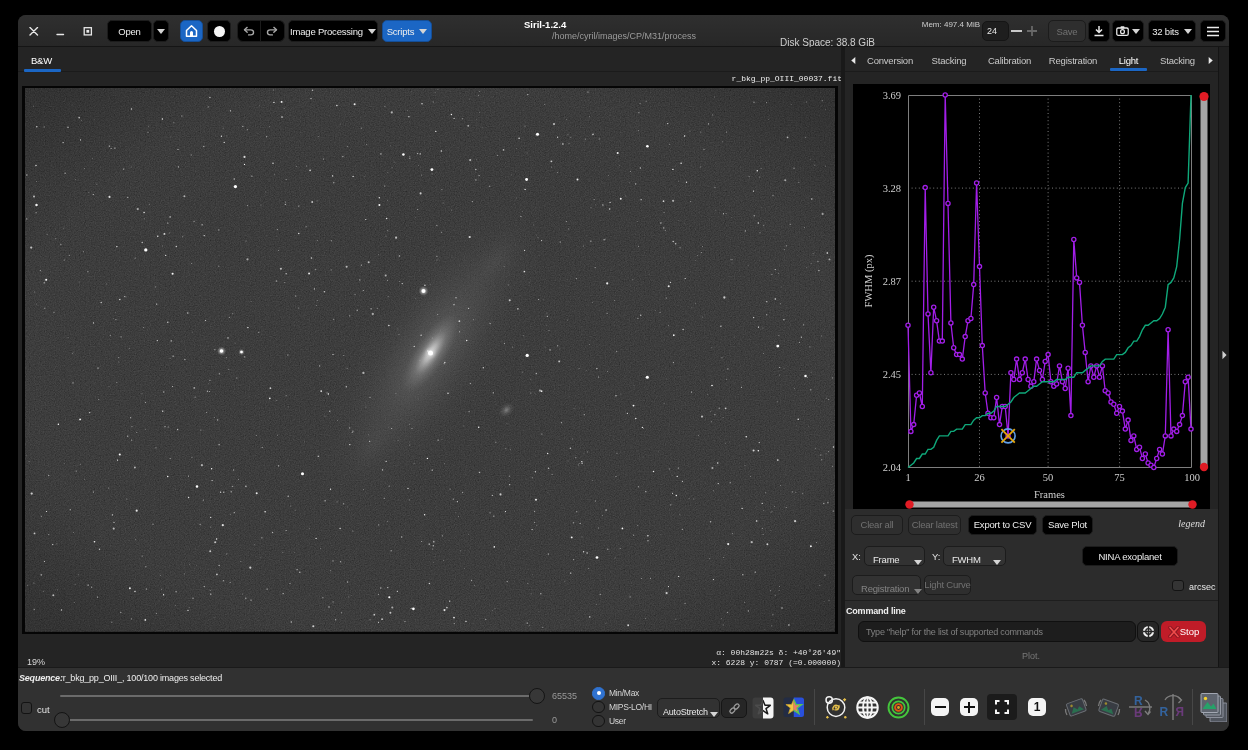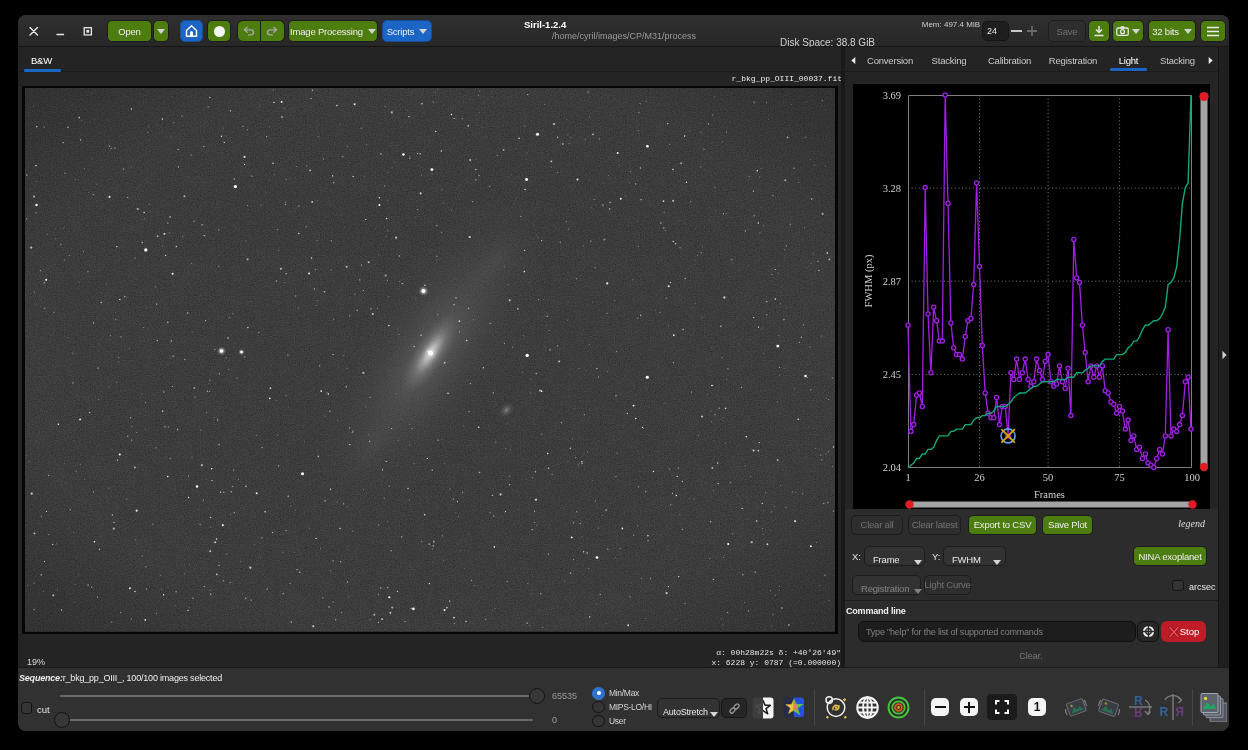--- a/index.html
+++ b/index.html
@@ -1,19 +1,19 @@
 <!DOCTYPE html>
 <html><head><meta charset="utf-8">
 <style>
 *{margin:0;padding:0;box-sizing:border-box}
 html,body{width:1248px;height:750px;background:#000;font-family:"Liberation Sans",sans-serif;overflow:hidden}
 .abs{position:absolute;white-space:nowrap}
 #win{position:absolute;left:18px;top:15px;width:1211px;height:716px;background:#242424;border-radius:8px;overflow:hidden}
 #pg{position:absolute;left:-18px;top:-15px;width:1248px;height:750px}
-.btn{position:absolute;background:#4d7c0f;border:1px solid #1c1c1c;border-radius:5px;color:#eee;font-size:9.5px;letter-spacing:-0.2px;display:flex;align-items:center;justify-content:center;white-space:nowrap}
+.btn{position:absolute;background:#000000;border:1px solid #1c1c1c;border-radius:5px;color:#eee;font-size:9.5px;letter-spacing:-0.2px;display:flex;align-items:center;justify-content:center;white-space:nowrap}
 .btn.dim{color:#717171;background:#2e2e2e}
 .blue{background:#1b66c4;border-color:#154e96}
 .caret{display:inline-block;width:0;height:0;border-left:4px solid transparent;border-right:4px solid transparent;border-top:5px solid #d5d5d5;margin-left:5px}
 .tab{position:absolute;color:#c9c9c9;font-size:9.5px;letter-spacing:-0.2px;transform:translateX(-50%);white-space:nowrap}
 .tab.on{color:#fff}
 .tabline{position:absolute;height:3px;background:#1b66c4;border-radius:1px}
 .combo{position:absolute;background:#323232;border:1px solid #1c1c1c;border-radius:5px;color:#e8e8e8;font-size:9.5px;letter-spacing:-0.2px;display:flex;align-items:flex-end;white-space:nowrap}
 .ck{position:absolute;width:11.5px;height:11.5px;background:#343434;border:1.5px solid #131313;border-radius:3px}
 .radio{position:absolute;width:12.5px;height:12.5px;border-radius:50%;background:#343434;border:1.5px solid #131313}
 .rlbl{position:absolute;color:#d6d6d6;font-size:8.5px;letter-spacing:-0.3px}
@@ -1389,21 +1389,21 @@
 <div class="t" style="left:852px;top:551px;color:#e0e0e0;font-size:9.5px">X:</div>
 <div class="combo" style="left:864px;top:546px;width:61px;height:20px">
         <span style="margin-left:8px">Frame</span>
         <span class="caret" style="margin-left:15px"></span>
       </div>
 <div class="t" style="left:932px;top:551px;color:#e0e0e0;font-size:9.5px">Y:</div>
 <div class="combo" style="left:943px;top:546px;width:63px;height:20px">
         <span style="margin-left:8px">FWHM</span>
         <span class="caret" style="margin-left:12px"></span>
       </div>
-<div class="btn" style="left:1133px;top:546px;width:74px;height:20px">NINA exoplanet</div>
+<div class="btn" style="left:1082px;top:546px;width:96px;height:20px">NINA exoplanet</div>
 <div class="combo" style="left:852px;top:574.5px;width:69px;height:20px;color:#838383">
         <span style="margin-left:8px">Registration</span>
         <span class="caret" style="margin-left:5px;border-top-color:#838383"></span>
       </div>
 <div class="btn dim" style="left:924px;top:574.5px;width:47px;height:20px">Light Curve</div>
 <div class="ck" style="left:1172px;top:579.5px"></div>
 <div class="t" style="left:1189px;top:581.5px;color:#e6e6e6;font-size:9px">arcsec</div>
 <div class="abs" style="left:845px;top:600px;width:373px;height:1px;background:#1e1e1e"></div>
 <div class="t" style="left:846px;top:606px;color:#f0f0f0;font-size:9px;font-weight:bold;letter-spacing:-0.2px">Command line</div>
 <div class="abs" style="left:858px;top:621px;width:278px;height:21px;background:#1d1d1d;border:1px solid #101010;border-radius:6px"></div>
@@ -1415,21 +1415,21 @@
           <circle cx="7" cy="7" r="3" fill="none" stroke="#262626" stroke-width="1.4"></circle>
         </svg>
 </div>
 <div class="abs" style="left:1161px;top:621px;width:45px;height:21px;background:#c01c28;border-radius:6px;display:flex;align-items:center;justify-content:center">
  <svg width="12" height="12" viewBox="0 0 12 12">
           <path d="M2 1.5 L10 10.5 M10 1.5 L2 10.5" stroke="#871721" stroke-width="3.4" stroke-linecap="round"></path>
           <path d="M2 1.5 L10 10.5 M10 1.5 L2 10.5" stroke="#ef4b4b" stroke-width="1.7" stroke-linecap="round"></path>
         </svg>
  <span style="color:#fff;font-size:9.5px;margin-left:0">Stop</span>
 </div>
-<div class="t" style="left:931px;top:651px;width:200px;text-align:center;color:#787878;font-size:9px">Clear.</div>
+<div class="t" style="left:931px;top:651px;width:200px;text-align:center;color:#787878;font-size:9px">Plot.</div>
 <div class="abs" style="left:1218px;top:47px;width:11px;height:620px;background:#1f1f1f;border-left:1px solid #141414"></div>
 <svg class="abs" style="left:1220.5px;top:350px" width="7" height="10" viewBox="0 0 8 12">
         <path d="M1.5 1 L6.5 6 L1.5 11 Z" fill="#cfcfcf"></path>
       </svg>
 
 <div class="abs" style="left:18px;top:667px;width:1211px;height:64px;background:#313131;border-top:1px solid #1a1a1a"></div>
 <div class="t" style="left:19px;top:672.5px;font-size:9px;letter-spacing:-0.2px;color:#ededed"><span style="font-weight:bold;font-style:italic">Sequence:</span>r_bkg_pp_OIII_, 100/100 images selected</div>
 <div class="ck" style="left:20.5px;top:702px"></div>
 <div class="t" style="left:37px;top:704px;color:#e2e2e2;font-size:9.5px">cut</div>
 <div class="abs" style="left:60px;top:694.5px;width:473px;height:2px;background:#6b6b6b;border-radius:1px"></div>

